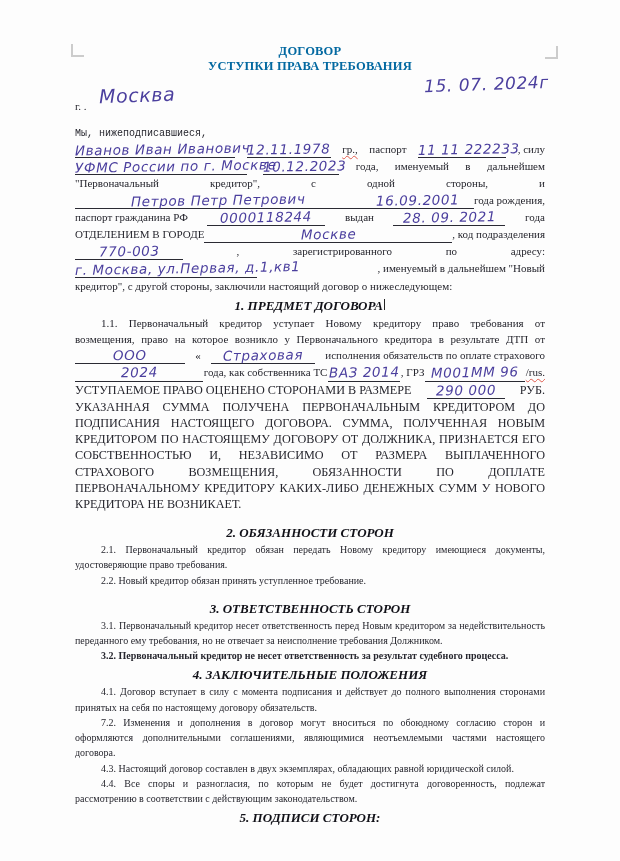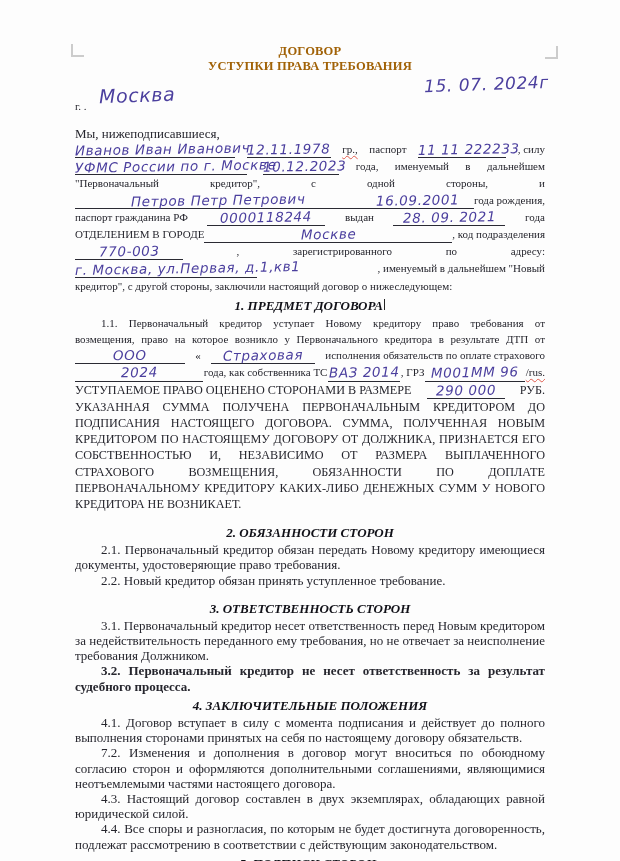--- a/index.html
+++ b/index.html
@@ -6,44 +6,44 @@
   .page {
     position:relative; width:620px; height:861px; background:#fdfdfd;
     font-family:"Liberation Serif", serif; color:#26262e; overflow:hidden;
   }
   .corner { position:absolute; width:11px; height:11px; }
   .corner.tl { left:71px; top:44px;  border-left:2px solid #cccccc; border-bottom:2px solid #cccccc; }
   .corner.tr { right:62px; top:46px; border-right:2px solid #cccccc; border-bottom:2px solid #cccccc; }
 
   .content { position:absolute; left:75px; top:44px; width:470px; }
 
-  .title { text-align:center; font-weight:bold; font-size:12.5px; line-height:15px; color:#a16207; letter-spacing:0.2px; }
+  .title { text-align:center; font-weight:bold; font-size:12.5px; line-height:15px; color:#0369a1; letter-spacing:0.2px; }
 
   .cityrow { position:relative; height:52px; }
   .city-label { position:absolute; left:0; top:26px; font-size:11px; }
   .hw { font-family:"DejaVu Sans", sans-serif; font-style:italic; color:#4b3f9e; display:inline-block; letter-spacing:0.6px; }
   .city-hw { position:absolute; left:24px; top:10px; font-size:19px; transform:rotate(-2deg); }
   .date-hw { position:absolute; right:-4px; top:0px; font-size:17px; transform:rotate(-2deg); }
 
-  .intro { font-size:13px; line-height:15px; }
+  .intro { font-size:10px; line-height:15px;font-family:Liberation Mono, monospace; }
 
   .line { font-size:11px; line-height:16.2px; }
   .line.flex { display:flex; justify-content:space-between; align-items:baseline; }
   .line.just { text-align:justify; text-align-last:justify; }
   .line.flow { text-align:left; }
   .pt { white-space:nowrap; }
   .sq { text-decoration:underline wavy #e05b4d 1px; text-underline-offset:2px; }
   .blank { border-bottom:1px solid #2a2a33; position:relative; text-align:center; flex-shrink:1; min-width:24px; }
   .blank .hw { font-size:13.5px; line-height:12px; position:relative; top:1px; white-space:nowrap; transform:rotate(-1deg); }
 
   .h { text-align:center; font-weight:bold; font-size:13px; line-height:15px; color:#111118; margin:4px 0 2px;font-style:italic; }
   .h.gap { margin-top:13px; }
   .cursor { display:inline-block; width:1.5px; height:11px; background:#222; margin-left:1px; vertical-align:baseline; }
 
-  .para { font-size:13px; line-height:15.2px; text-align:justify; text-indent:26px; }
+  .para { font-size:10px; line-height:15.2px; text-align:justify; text-indent:26px; }
   .para.b { font-weight:bold; }
   .caps { font-size:12.2px; line-height:16.2px; text-align:justify; text-indent:0; }
 </style>
 </head>
 <body>
 
 <div class="page">
   <div class="corner tl"></div>
   <div class="corner tr"></div>
 

